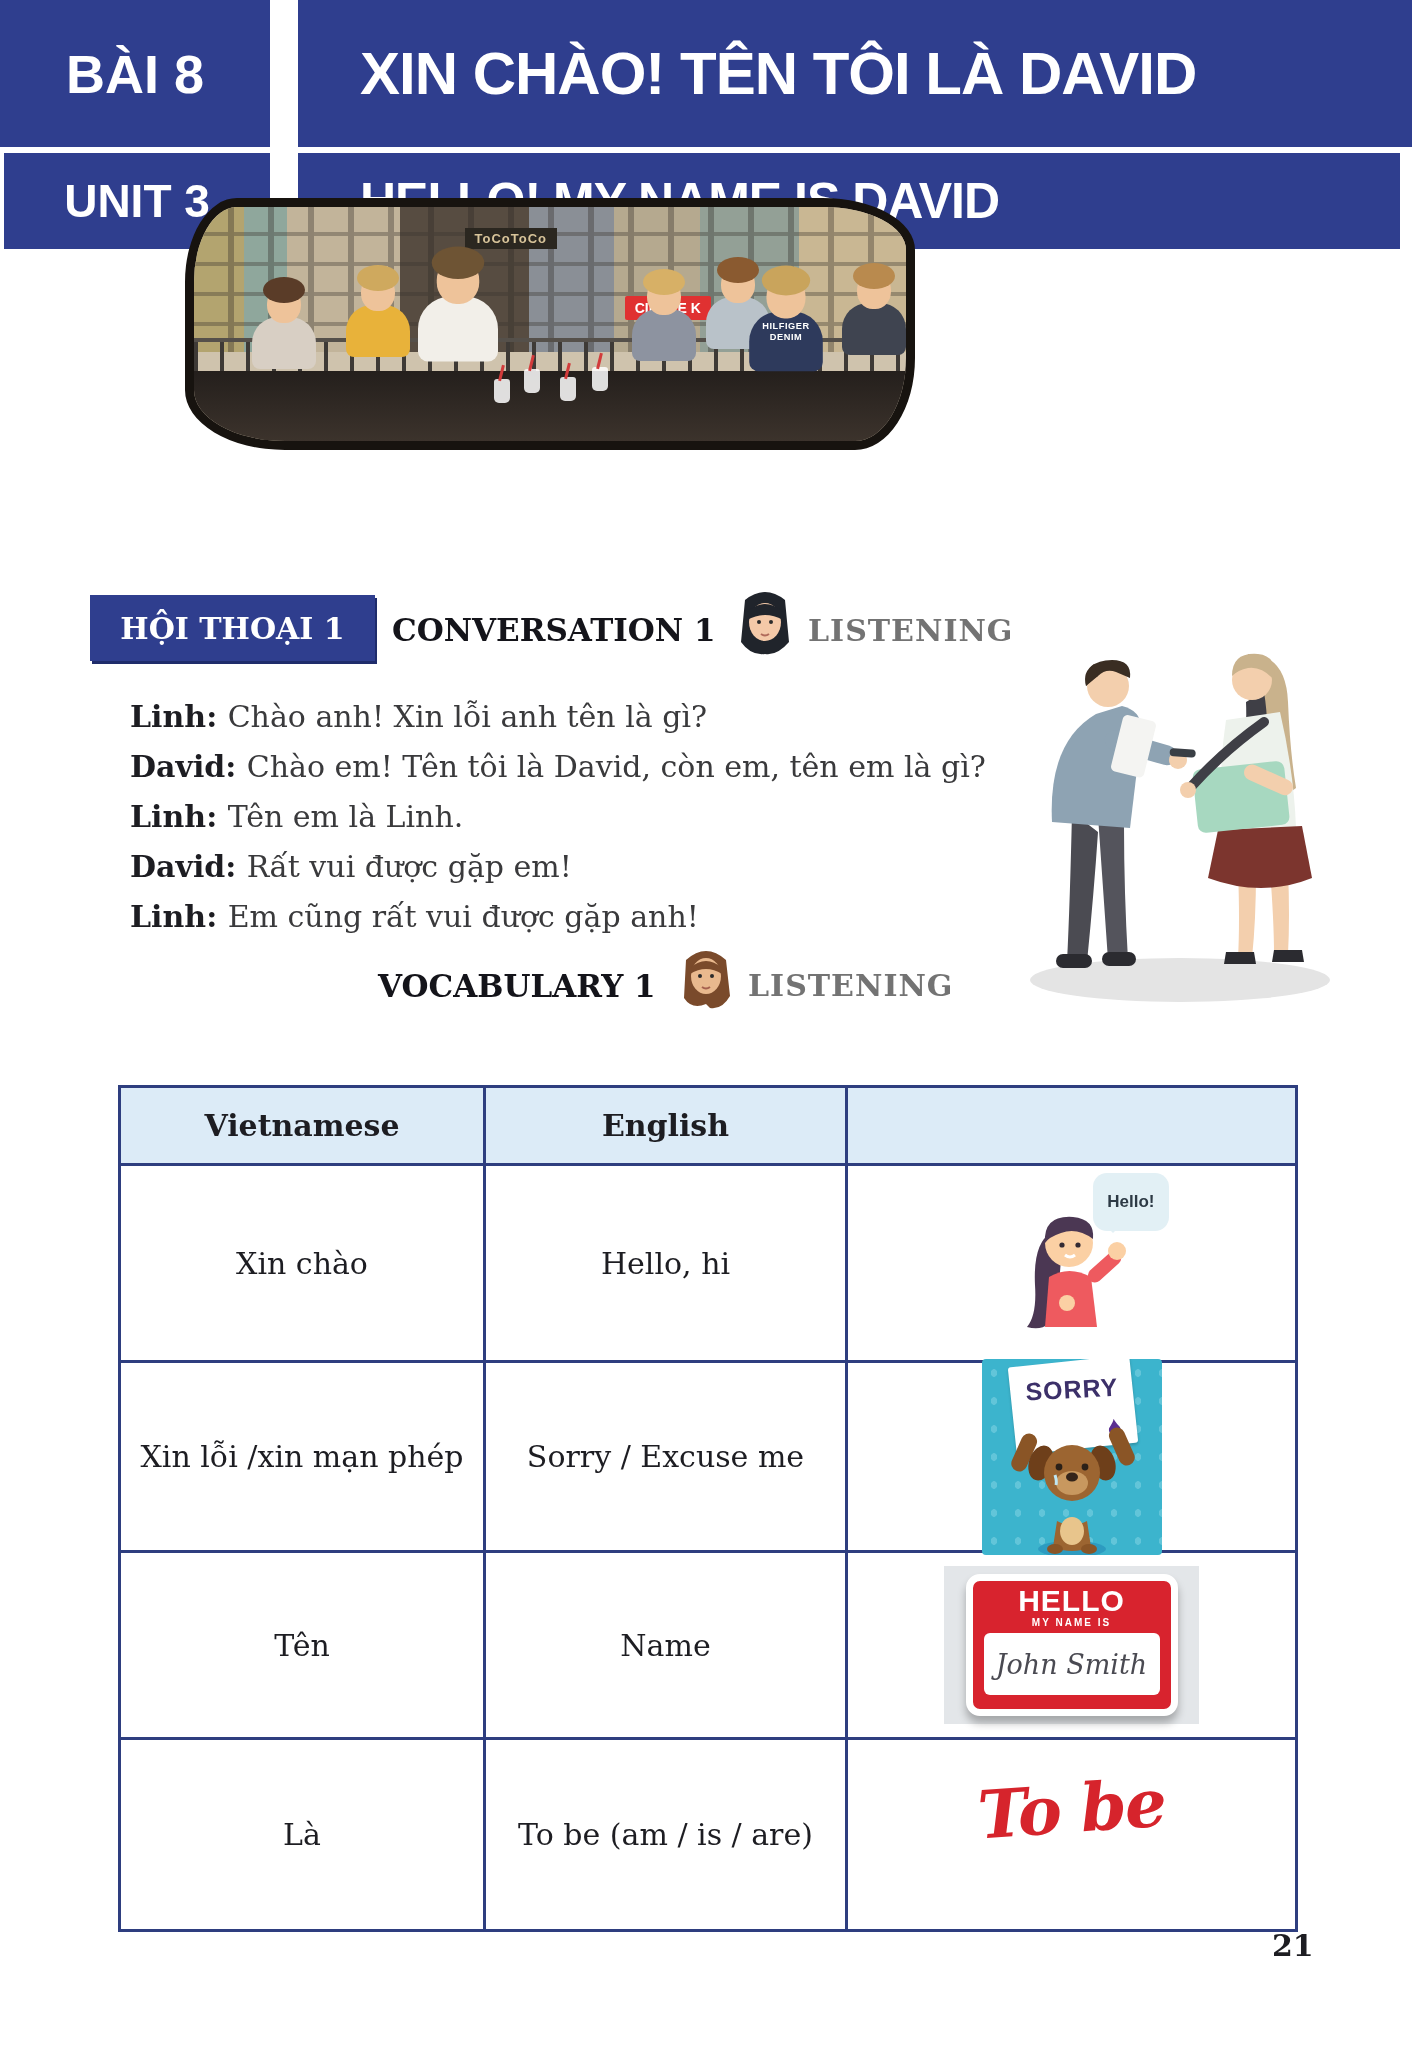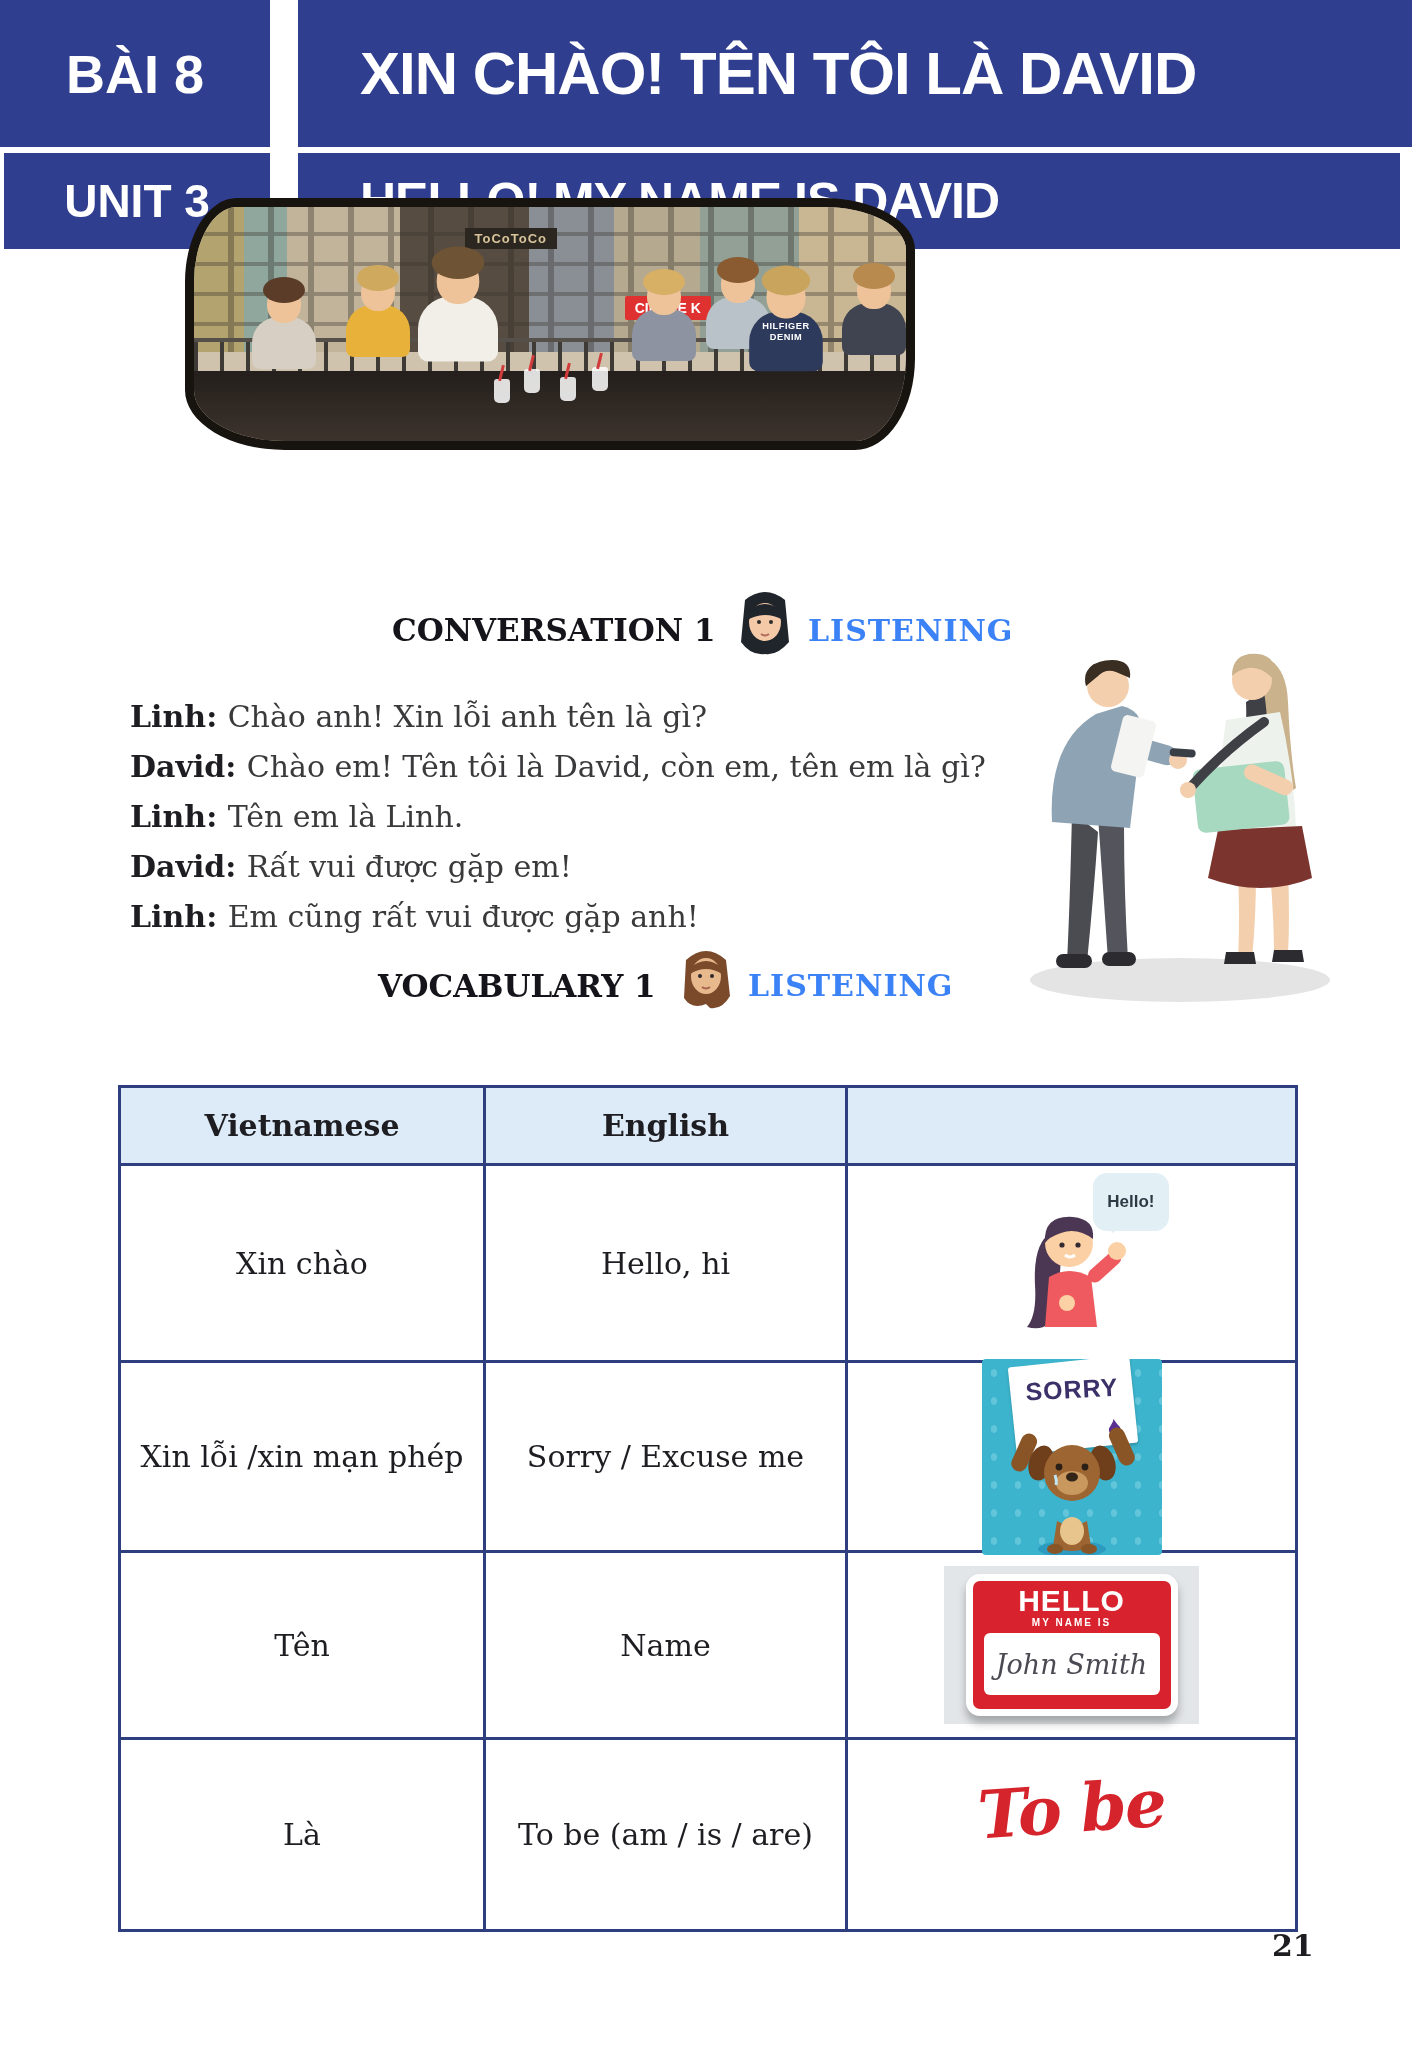--- a/index.html
+++ b/index.html
@@ -62,21 +62,21 @@
   
   .tagbox {
     position:absolute; background:#2f3e8e; color:#ffffff; display:flex; align-items:center; justify-content:center;
     font-weight:bold; font-size:30px; box-shadow:2px 3px 0 #1f2c6b;
   }
   .tag-conv { left:90px; top:595px; width:285px; height:66px; }
   .tag-vocab { left:90px; top:953px; width:272px; height:64px; }
   .seclabel { position:absolute; font-weight:bold; color:#14141a; font-size:31px; }
   .lab-conv { left:392px; top:612px; }
   .lab-vocab { left:378px; top:968px; }
-  .listening { position:absolute; font-weight:bold; color:#3b82f6; font-size:30px; letter-spacing:1px; }
+  .listening { position:absolute; font-weight:bold; color:#737373; font-size:30px; letter-spacing:1px; }
   .lst1 { left:808px; top:613px; }
   .lst2 { left:748px; top:968px; }
   .avatar { position:absolute; }
   
   .dialog { position:absolute; left:130px; top:692px; width:880px; font-size:30px; color:#3a3a3c; }
   .dlg-line { line-height:50px; white-space:nowrap; }
   .dlg-speaker { font-weight:bold; color:#1d1d22; }
   .dlg-speaker::after { content:": "; }
   
   .talk-illu { position:absolute; left:1012px; top:602px; width:336px; height:408px; }
@@ -201,20 +201,23 @@
           <div class="p-hairF" style="background:#b98a4e;"></div>
         </div>
       <div class="p-body" style="background:#3f4450;"></div>
     </div>
     <div class="cup" style="left:300px; bottom:38px;"></div>
     <div class="cup" style="left:330px; bottom:48px;"></div>
     <div class="cup" style="left:366px; bottom:40px;"></div>
     <div class="cup" style="left:398px; bottom:50px;"></div>
   </div>
 
+  <div class="tagbox tag-conv">
+    <span>HỘI THOẠI 1</span>
+  </div>
   <div class="seclabel lab-conv">CONVERSATION 1</div>
   <svg class="avatar" style="left:733px; top:590px;" width="64" height="70" viewBox="0 0 64 70">
     <path d="M12 10 Q32 -6 52 10 L56 52 Q44 66 32 64 Q18 66 8 52 Z" fill="#20242b"></path>
     <ellipse cx="32" cy="32" rx="16" ry="19" fill="#f4c9a8"></ellipse>
     <path d="M14 22 Q32 6 50 22 L50 30 Q32 20 14 30 Z" fill="#20242b"></path>
     <circle cx="26" cy="32" r="2" fill="#2b2b2b"></circle>
       <circle cx="38" cy="32" r="2" fill="#2b2b2b"></circle>
     <path d="M28 44 q4 3 8 0" stroke="#b06a5a" stroke-width="2" fill="none"></path>
   </svg>
   <div class="listening lst1">LISTENING</div>

